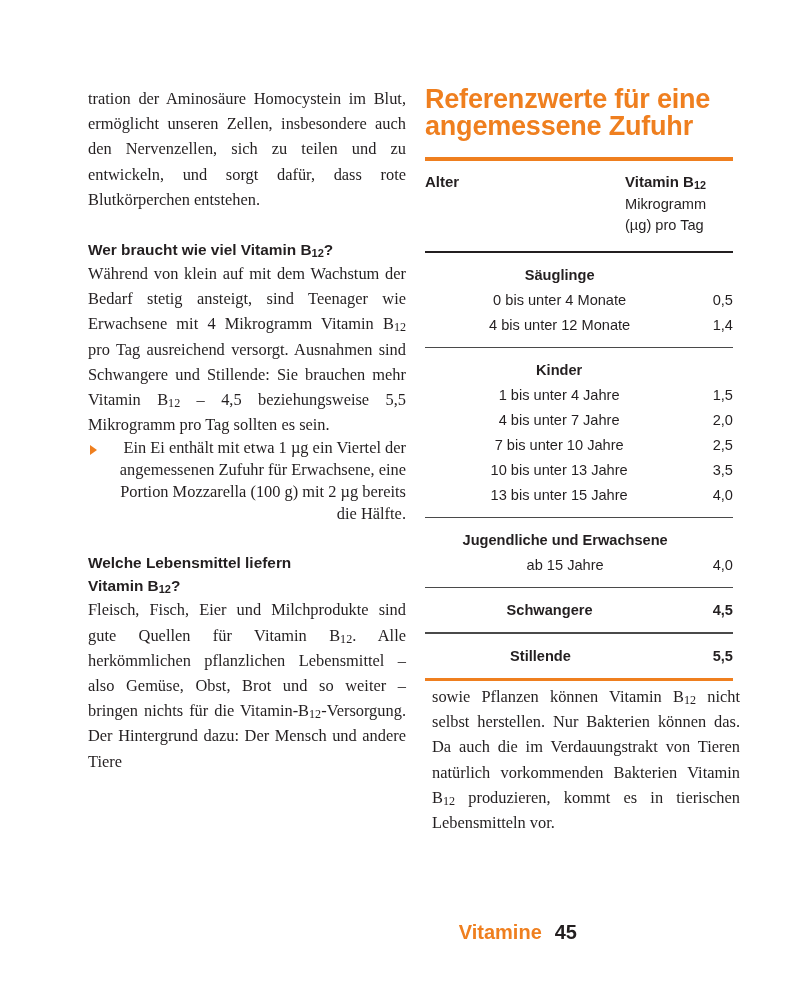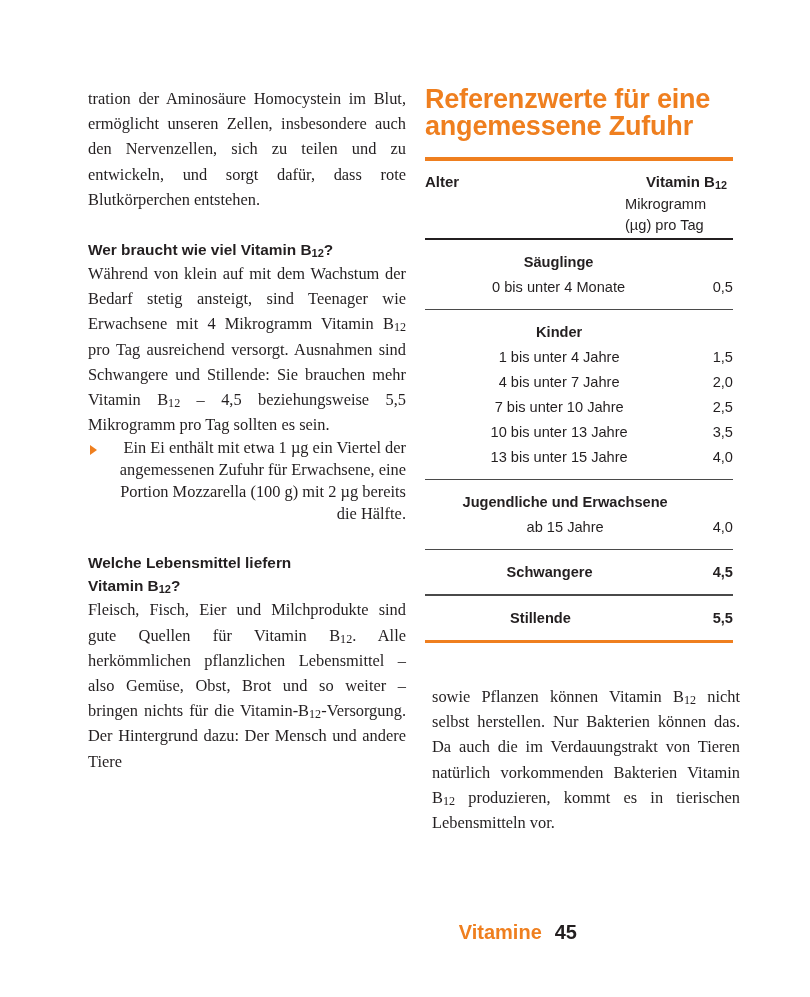--- a/index.html
+++ b/index.html
@@ -177,21 +177,20 @@
   }
   .hdr-right-block {
     width: 108px;
     text-align: left;
   }
   .hdr-right-title {
     font-family: "Liberation Sans", sans-serif;
     font-weight: bold;
     font-size: 15px;
     line-height: 24px;
-    margin-left: 21px;
   }
   .hdr-right-unit {
     font-family: "Liberation Sans", sans-serif;
     font-weight: normal;
     font-size: 14.6px;
     line-height: 21.5px;
   }
 
   
   .footer {
@@ -238,21 +237,21 @@
 
   <div class="col-right-top">
 
     <div>
       <p class="tbl-title">Referenzwerte für eine</p>
       <p class="tbl-title">angemessene Zufuhr</p>
     </div>
 
     <div class="rule-orange-top"></div>
 
-    <div class="hdr-wrap" style="padding-top:9px;padding-bottom:1px;">
+    <div class="hdr-wrap" style="padding-top:9px;padding-bottom:14px;">
       <div class="hdr-left">Alter</div>
       <div class="hdr-right-block">
         <div class="hdr-right-title"><span>Vitamin B</span><sub class="sb">12</sub></div>
         <div class="hdr-right-unit">Mikrogramm</div>
         <div class="hdr-right-unit">(µg) pro Tag</div>
       </div>
     </div>
 
     <div class="rule-dark"></div>
 
@@ -260,20 +259,24 @@
     <table class="ref tbl-section">
       <tbody>
         <tr class="grp">
           <td class="age">Säuglinge</td>
           <td class="val"></td>
         </tr>
         <tr>
           <td class="age">0 bis unter 4 Monate</td>
           <td class="val">0,5</td>
         </tr>
+        <tr>
+          <td class="age">4 bis unter 12 Monate</td>
+          <td class="val">1,4</td>
+        </tr>
       </tbody>
     </table>
     <div class="sec-pad-bot"></div>
     <div class="rule-thin"></div>
 
     <div class="sec-pad-top"></div>
     <table class="ref tbl-section">
       <tbody>
         <tr class="grp">
           <td class="age">Kinder</td>

